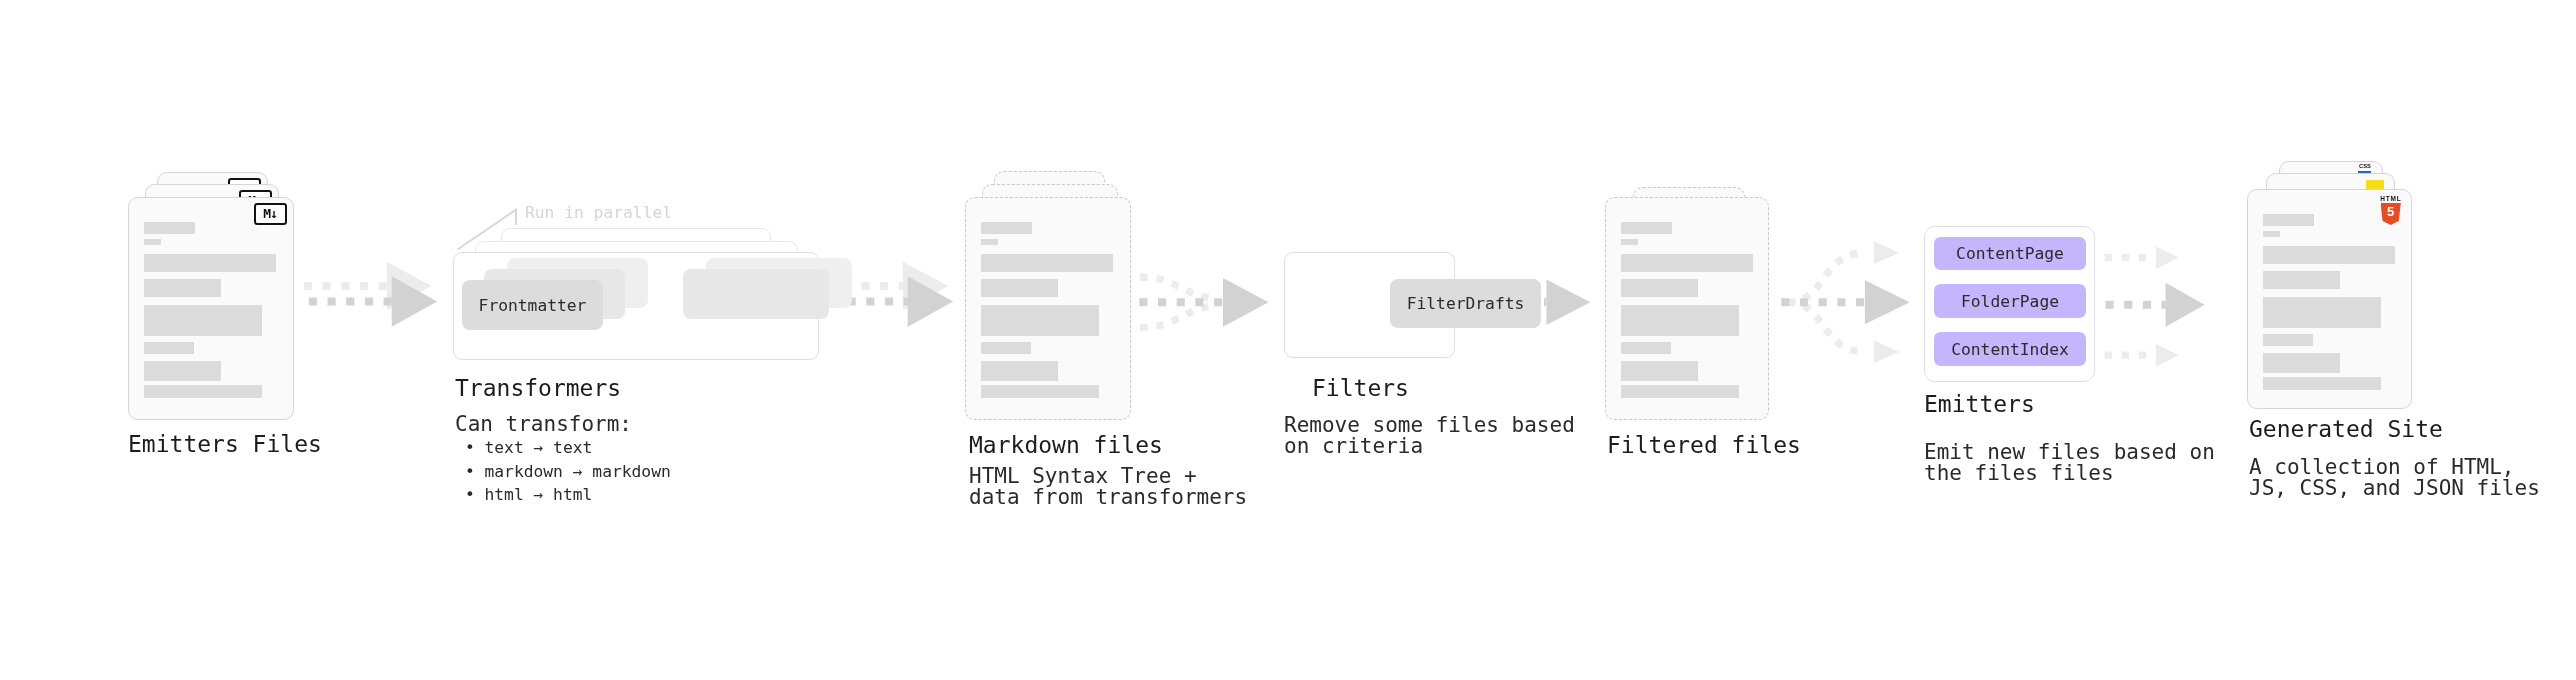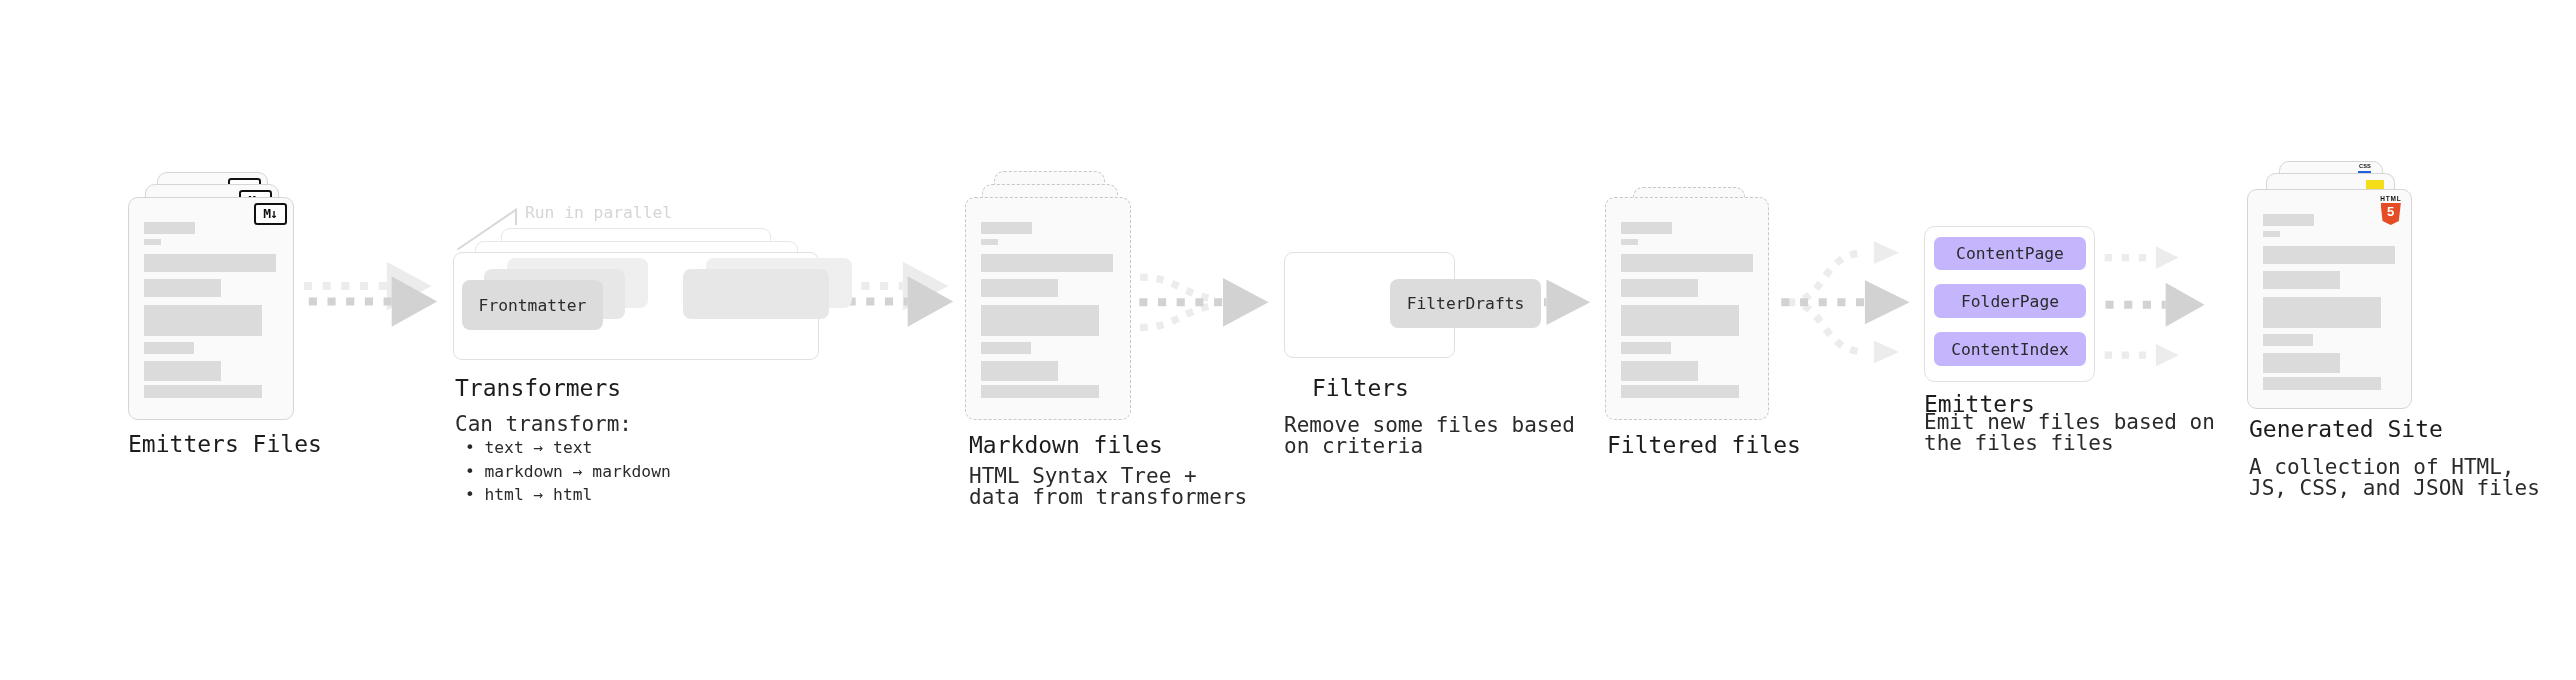--- a/index.html
+++ b/index.html
@@ -229,21 +229,21 @@
           <i></i>
         </div>
   </div>
   <div class="heading" style="left:1607px;top:432px;">Filtered files</div>
 
   <div class="panel" style="left:1924px;top:226px;width:171px;height:156px;border-radius:10.6px;"></div>
   <div class="btn sm" style="left:1934px;top:237px;width:152px;height:33px;">ContentPage</div>
   <div class="btn sm" style="left:1934px;top:284px;width:152px;height:34px;">FolderPage</div>
   <div class="btn sm" style="left:1934px;top:332px;width:152px;height:34px;">ContentIndex</div>
   <div class="heading" style="left:1924px;top:391px;">Emitters</div>
-  <div class="body-txt" style="left:1924px;top:412px;">
+  <div class="body-txt" style="left:1924px;top:442px;">
     <div>Emit new files based on</div>
     <div>the files files</div>
   </div>
 
   <div class="doc" style="left:2279px;top:161px;width:104px;height:223px;">
     <div class="css-badge">
       <div class="t">CSS</div>
       <div class="u"></div>
     </div>
   </div>

